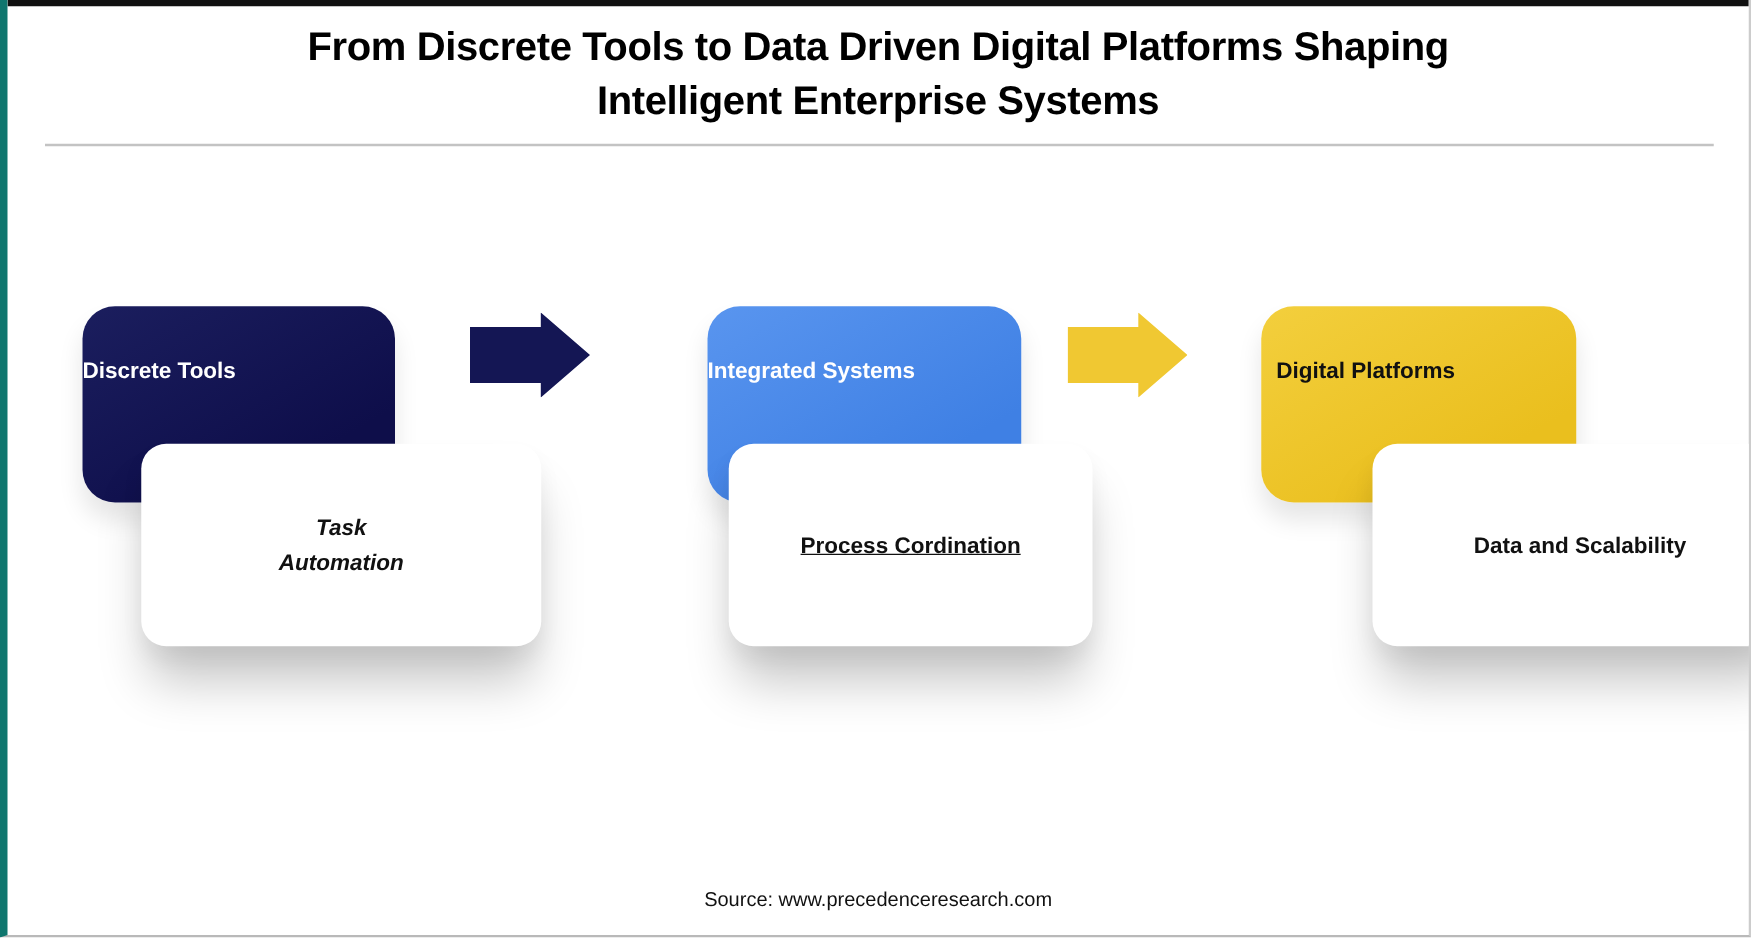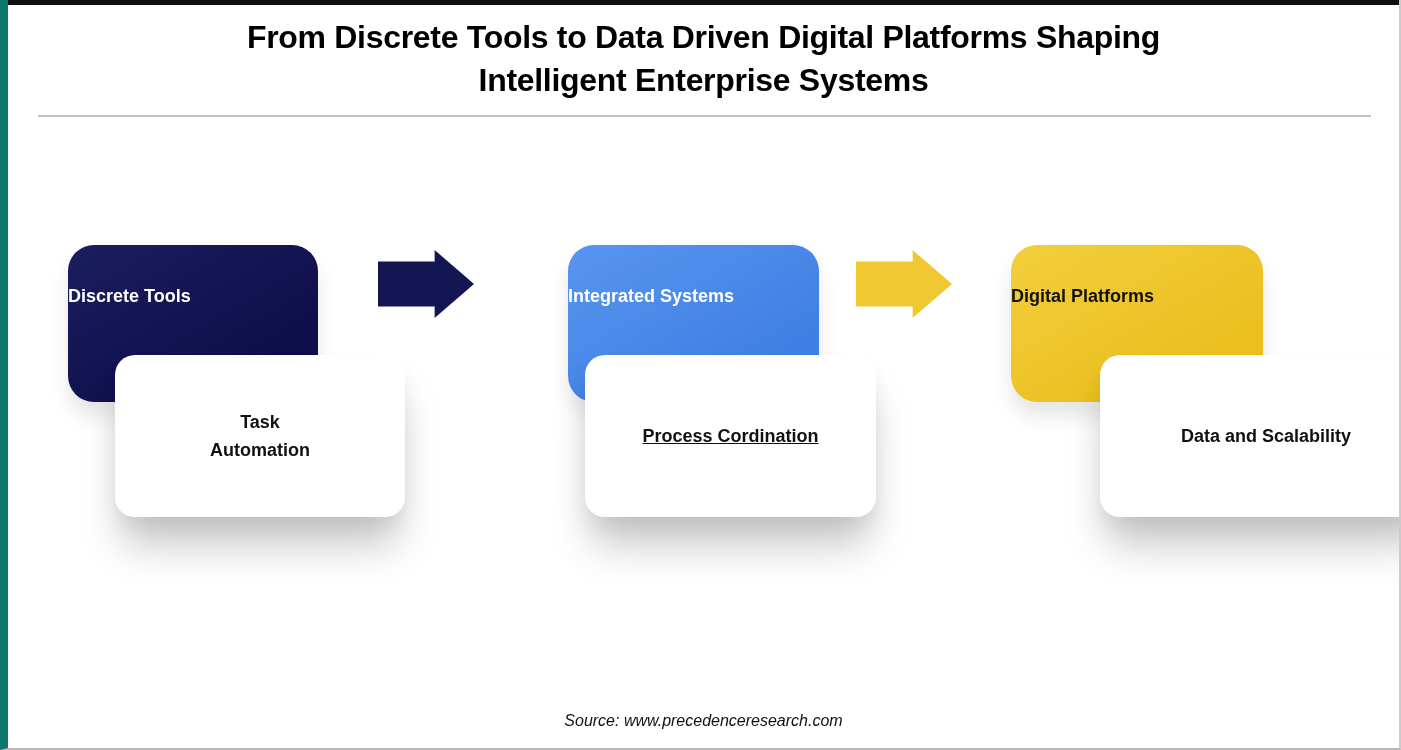--- a/index.html
+++ b/index.html
@@ -5,21 +5,21 @@
   * { margin: 0; padding: 0; box-sizing: border-box; }
   html, body { background: #ffffff; }
   body {
     font-family: "Liberation Sans", "DejaVu Sans", sans-serif;
     width: 1401px; height: 750px;
   }
   .frame {
     position: relative;
     width: 1401px; height: 750px;
     background: #ffffff;
-    border-left: 8px solid #0f766e;
+    border-left: 6px solid #0f766e;
     border-right: 2px solid #cccccc;
     border-bottom: 2px solid #b9b9b9;
     overflow: hidden;
   }
   .topbar {
     position: absolute; top: 0; left: 0; right: 0;
     height: 5px; background: #101010;
   }
   .title {
     position: absolute; top: 16px; left: 0; right: 0;
@@ -42,52 +42,52 @@
   }
   .stage-box .stage-label {
     position: absolute; top: 41px; left: 0; right: 0;
     text-align: left;
     font-size: 18px; font-weight: bold;
   }
   .box-1 { left: 60px;   width: 250px; background: linear-gradient(150deg, #1b1e5e 0%, #0e0e4a 75%); }
   .box-2 { left: 532px;  width: 251px; background: linear-gradient(150deg, #5995ef 0%, #3f80e4 75%); margin-left: 28px; }
   .box-3 { left: 1003px; width: 252px; background: linear-gradient(150deg, #f3cf3d 0%, #eabf1e 75%); }
   .box-1 .stage-label, .box-2 .stage-label { color: #ffffff; }
-  .box-3 .stage-label { color: #111111; }
+  .box-3 .stage-label { color: #111111; padding-left: 12px; }
 
   
   .detail-card {
     position: absolute; top: 355px; height: 162px;
     background: #ffffff;
     border-radius: 20px;
     box-shadow: 0 34px 40px -6px rgba(0,0,0,0.22), 0 10px 18px rgba(0,0,0,0.05);
     display: flex; flex-direction: column;
     align-items: center; justify-content: center;
     text-align: center;
     font-size: 18px; font-weight: bold; color: #111111;
     line-height: 28px;
   }
-  .card-1 { left: 107px;  width: 290px; }
+  .card-1 { left: 107px;  width: 320px; font-style: italic; }
   .card-2 { left: 577px;  width: 291px; text-decoration: underline; }
   .card-3 { left: 1048px; width: 332px; margin-left: 44px; }
   .detail-card span { display: block; }
 
   
   .arrow {
     position: absolute; top: 250px;
     width: 96px; height: 68px;
     clip-path: polygon(0% 17%, 59% 17%, 59% 0%, 100% 50%, 59% 100%, 59% 83%, 0% 83%);
   }
   .arrow-1 { left: 370px; background: #141654; }
   .arrow-2 { left: 848px; background: #F0C832; }
 
   .source {
     position: absolute; bottom: 18px; left: 0; right: 0;
     text-align: center;
-    font-size: 16px; color: #111111; font-style: italic;
+    font-size: 16px; color: #111111;
   }
 </style>
 </head>
 <body>
 
 <div class="frame">
   <div class="topbar"></div>
 
   <h1 class="title">
     <span>From Discrete Tools to Data Driven Digital Platforms Shaping</span>

